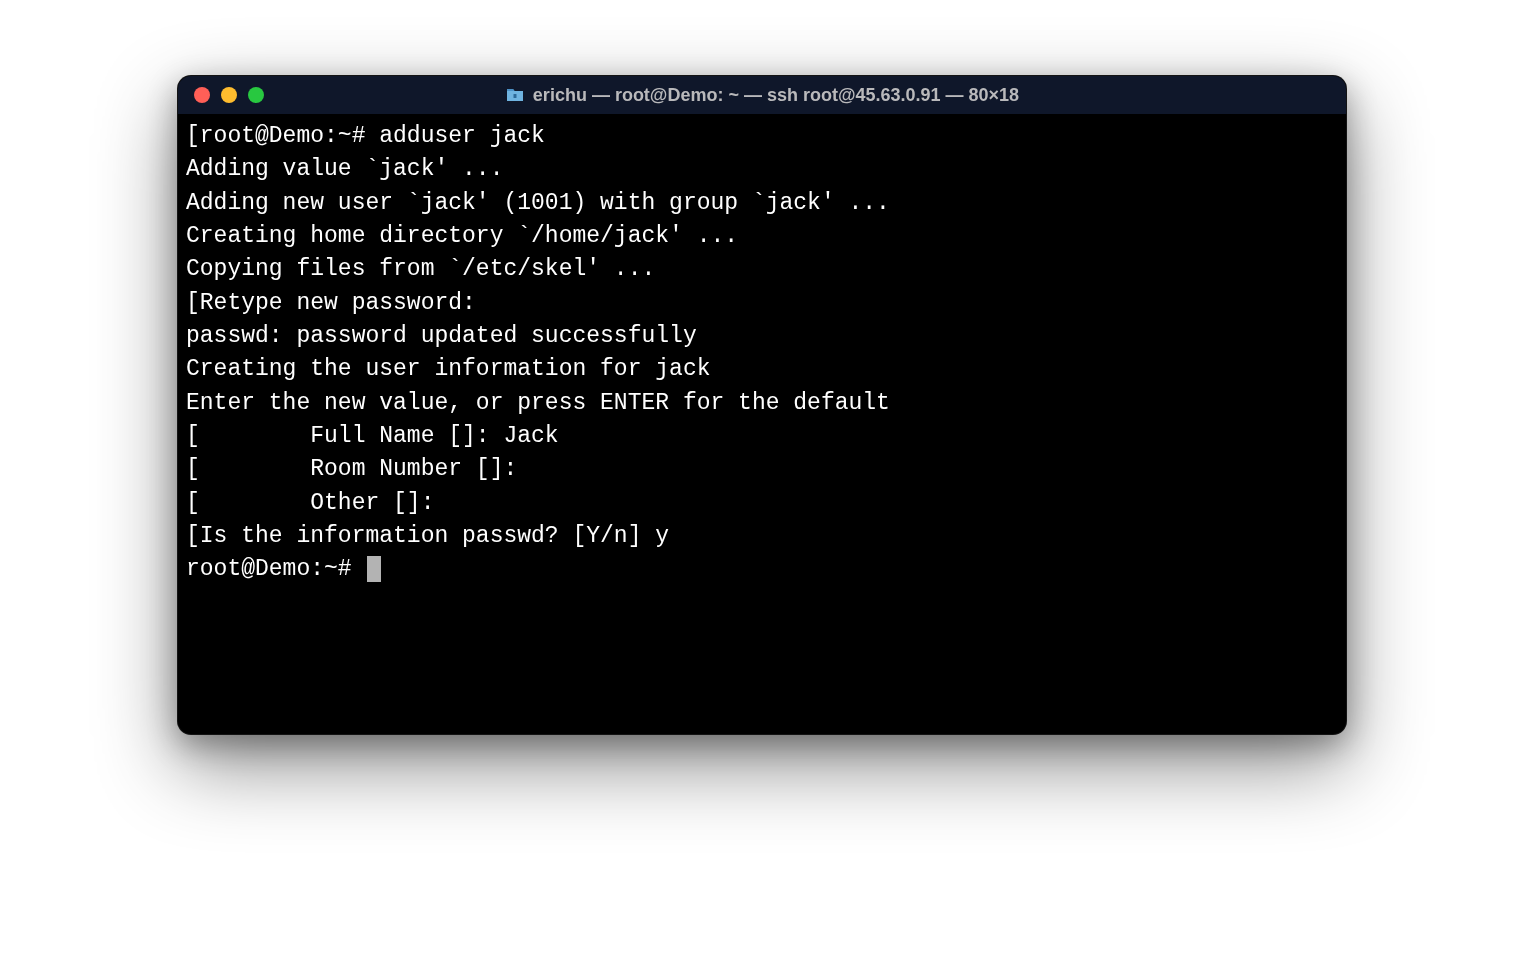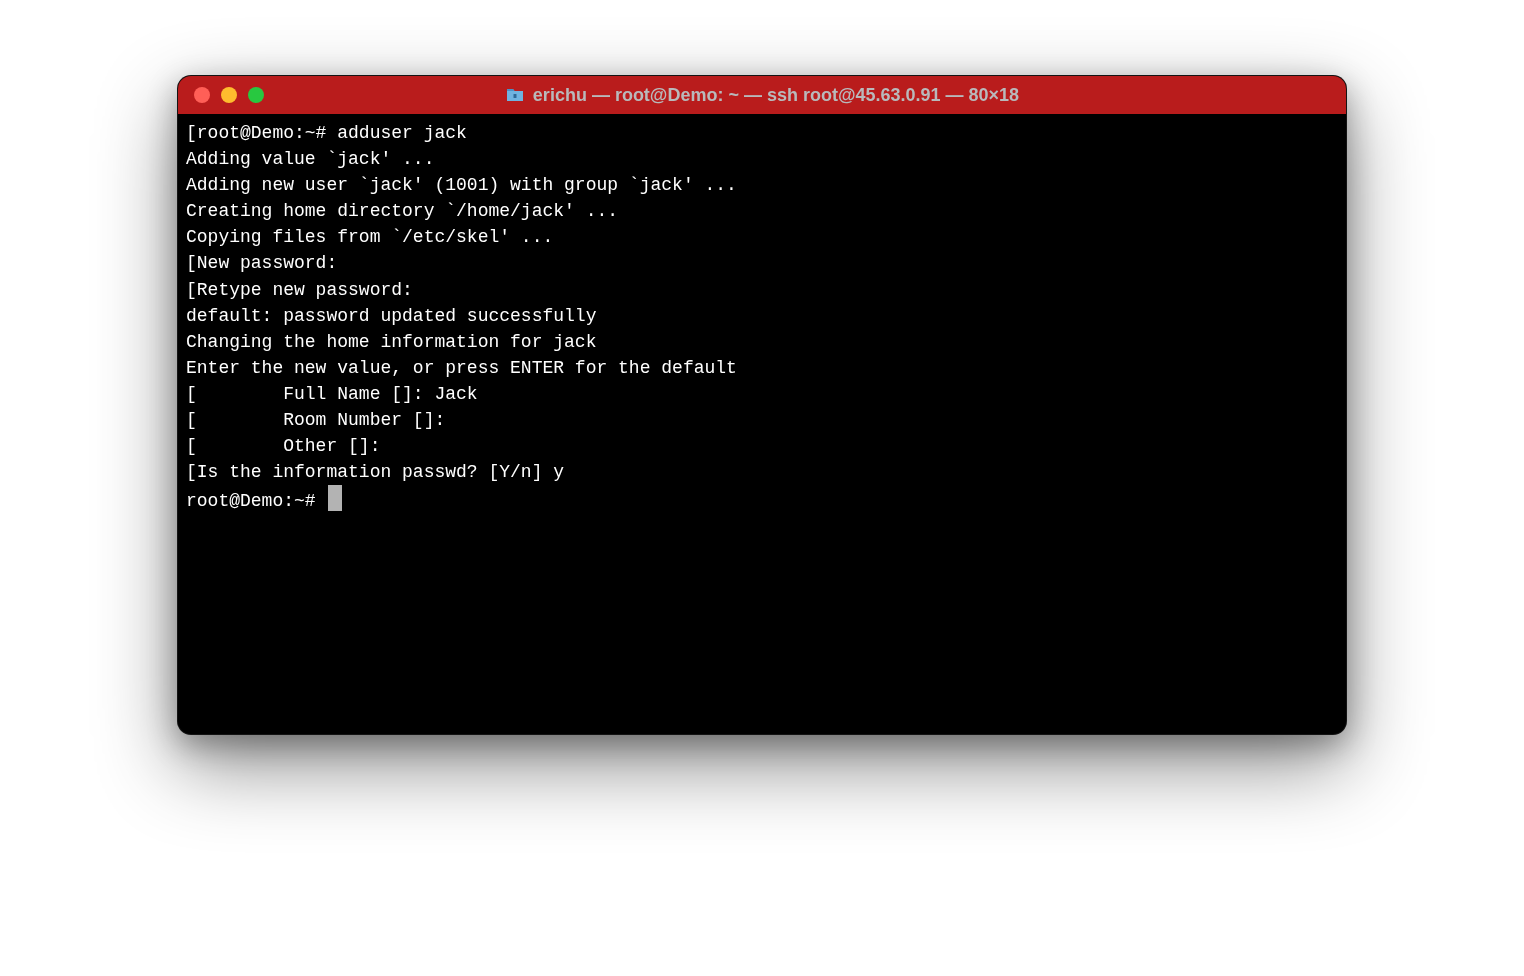--- a/index.html
+++ b/index.html
@@ -19,21 +19,21 @@
     .terminal-window {
       width: 1170px;
       background: #000000;
       border-radius: 14px;
       box-shadow: 0 30px 80px rgba(0,0,0,0.45), 0 10px 30px rgba(0,0,0,0.3);
       overflow: hidden;
       border: 1px solid rgba(255,255,255,0.08);
     }
     .titlebar {
       height: 38px;
-      background: #b91c1c;
+      background: #0f172a;
       display: flex;
       align-items: center;
       padding-left: 16px;
       position: relative;
     }
     .traffic-lights {
       display: flex;
       gap: 11px;
       align-items: center;
     }
@@ -62,21 +62,21 @@
     }
     .title-text {
       color: #b9b9bb;
       font-family: -apple-system, BlinkMacSystemFont, "Segoe UI", Helvetica, Arial, sans-serif;
       font-size: 18px;
       font-weight: 600;
     }
     .terminal-body {
       padding: 6px 8px 26px 8px;
       font-family: "SF Mono", Menlo, Monaco, Consolas, "Courier New", monospace;
-      font-size: 18px;
+      font-size: 23px;
       line-height: 1.45;
       color: #ffffff;
       min-height: 620px;
     }
     .line {
       white-space: pre;
     }
     .cursor-block {
       display: inline-block;
       width: 14px;
@@ -107,24 +107,23 @@
       <span class="title-text">erichu — root@Demo: ~ — ssh root@45.63.0.91 — 80×18</span>
     </div>
   </div>
 
   <div class="terminal-body">
     <div class="line">[root@Demo:~# adduser jack</div>
     <div class="line">Adding value `jack' ...</div>
     <div class="line">Adding new user `jack' (1001) with group `jack' ...</div>
     <div class="line">Creating home directory `/home/jack' ...</div>
     <div class="line">Copying files from `/etc/skel' ...</div>
-    <div class="line">[New password:</div>
     <div class="line">[Retype new password:</div>
-    <div class="line">default: password updated successfully</div>
-    <div class="line">Changing the home information for jack</div>
+    <div class="line">passwd: password updated successfully</div>
+    <div class="line">Creating the user information for jack</div>
     <div class="line">Enter the new value, or press ENTER for the default</div>
     <div class="line">[        Full Name []: Jack</div>
     <div class="line">[        Room Number []:</div>
     <div class="line">[        Other []:</div>
     <div class="line">[Is the information passwd? [Y/n] y</div>
     <div class="line"><span>root@Demo:~# </span><span class="cursor-block"></span></div>
   </div>
 </div>
 
 </body></html>

